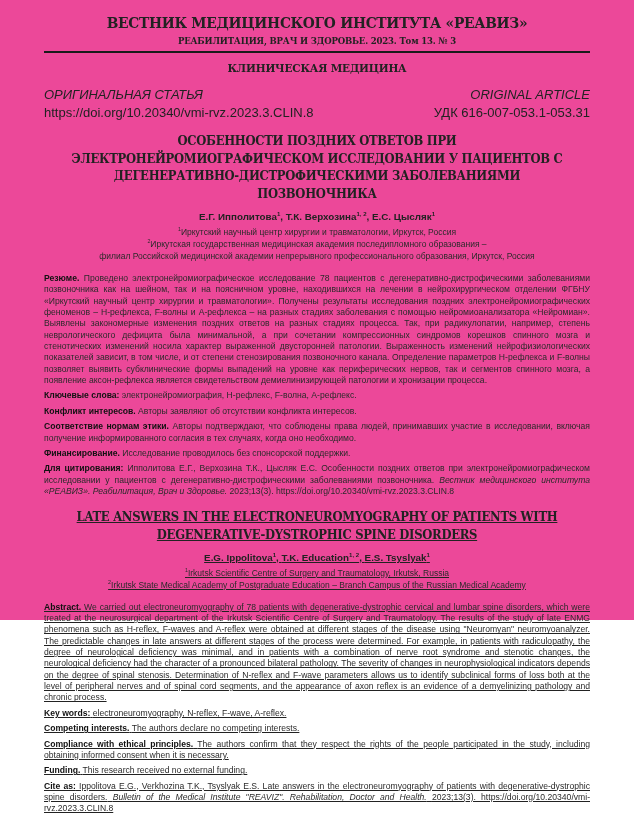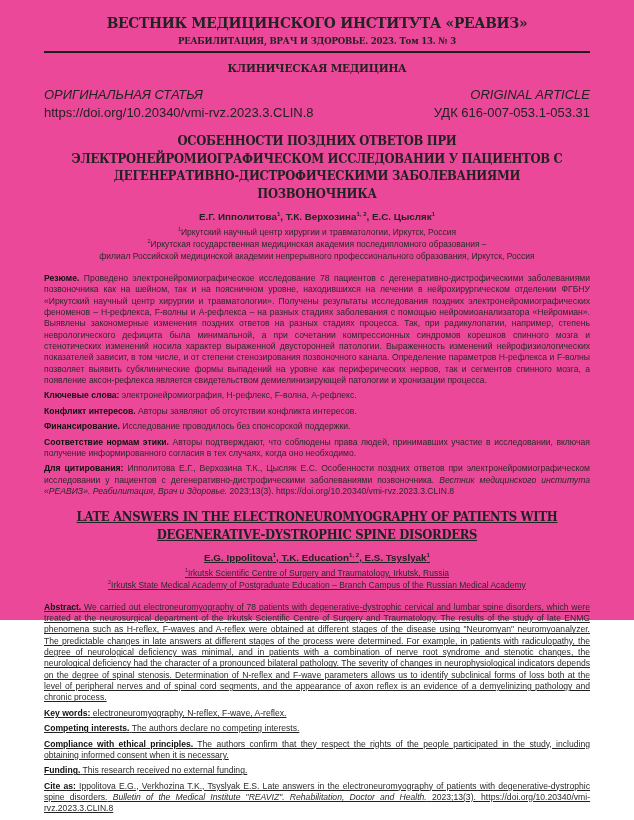--- a/index.html
+++ b/index.html
@@ -79,26 +79,26 @@
     </p>
     <p class="para">
       <strong>Ключевые слова:</strong>
       <span>электронейромиография, Н-рефлекс, F-волна, А-рефлекс.</span>
     </p>
     <p class="para">
       <strong>Конфликт интересов.</strong>
       <span>Авторы заявляют об отсутствии конфликта интересов.</span>
     </p>
     <p class="para">
+      <strong>Соответствие нормам этики.</strong>
+      <span>Авторы подтверждают, что соблюдены права людей, принимавших участие в исследовании, включая получение информированного согласия в тех случаях, когда оно необходимо.</span>
+    </p>
+    <p class="para">
       <strong>Финансирование.</strong>
       <span>Исследование проводилось без спонсорской поддержки.</span>
-    </p>
-    <p class="para">
-      <strong>Соответствие нормам этики.</strong>
-      <span>Авторы подтверждают, что соблюдены права людей, принимавших участие в исследовании, включая получение информированного согласия в тех случаях, когда оно необходимо.</span>
     </p>
     <p class="para">
       <strong>Для цитирования:</strong>
       <span>Ипполитова Е.Г., Верхозина Т.К., Цысляк Е.С. Особенности поздних ответов при электронейромиографическом исследовании у пациентов с дегенеративно-дистрофическими заболеваниями позвоночника.</span>
       <em class="cite-italic">Вестник медицинского института «РЕАВИЗ». Реабилитация, Врач и Здоровье.</em>
       <span>2023;13(3). https://doi.org/10.20340/vmi-rvz.2023.3.CLIN.8</span>
     </p>
   </div>
 
   <div class="en-block">

